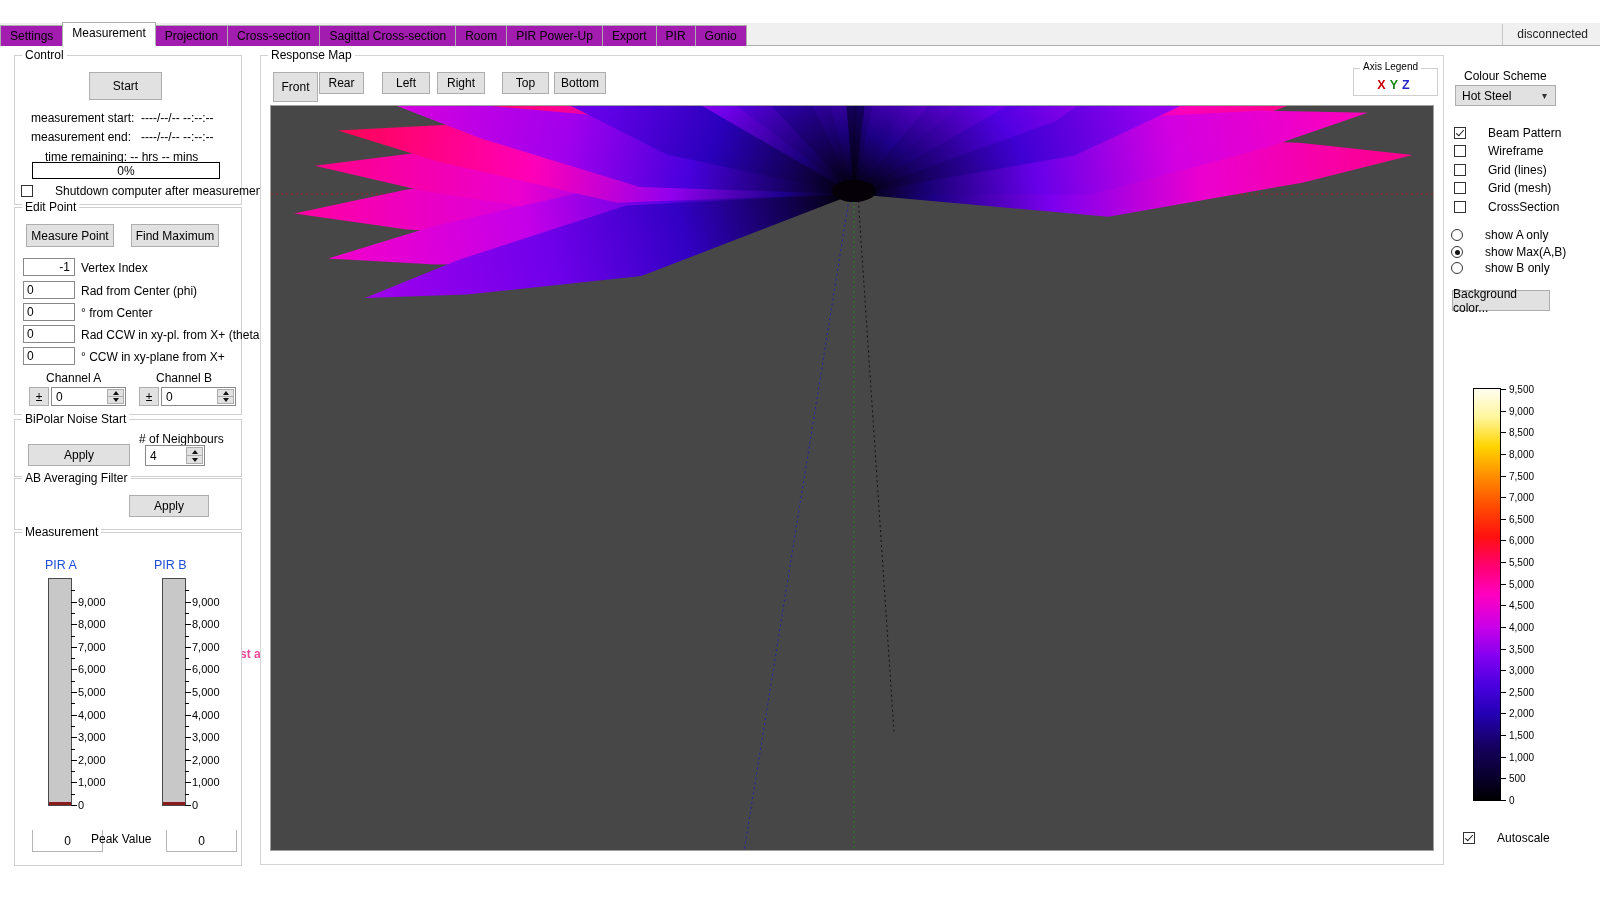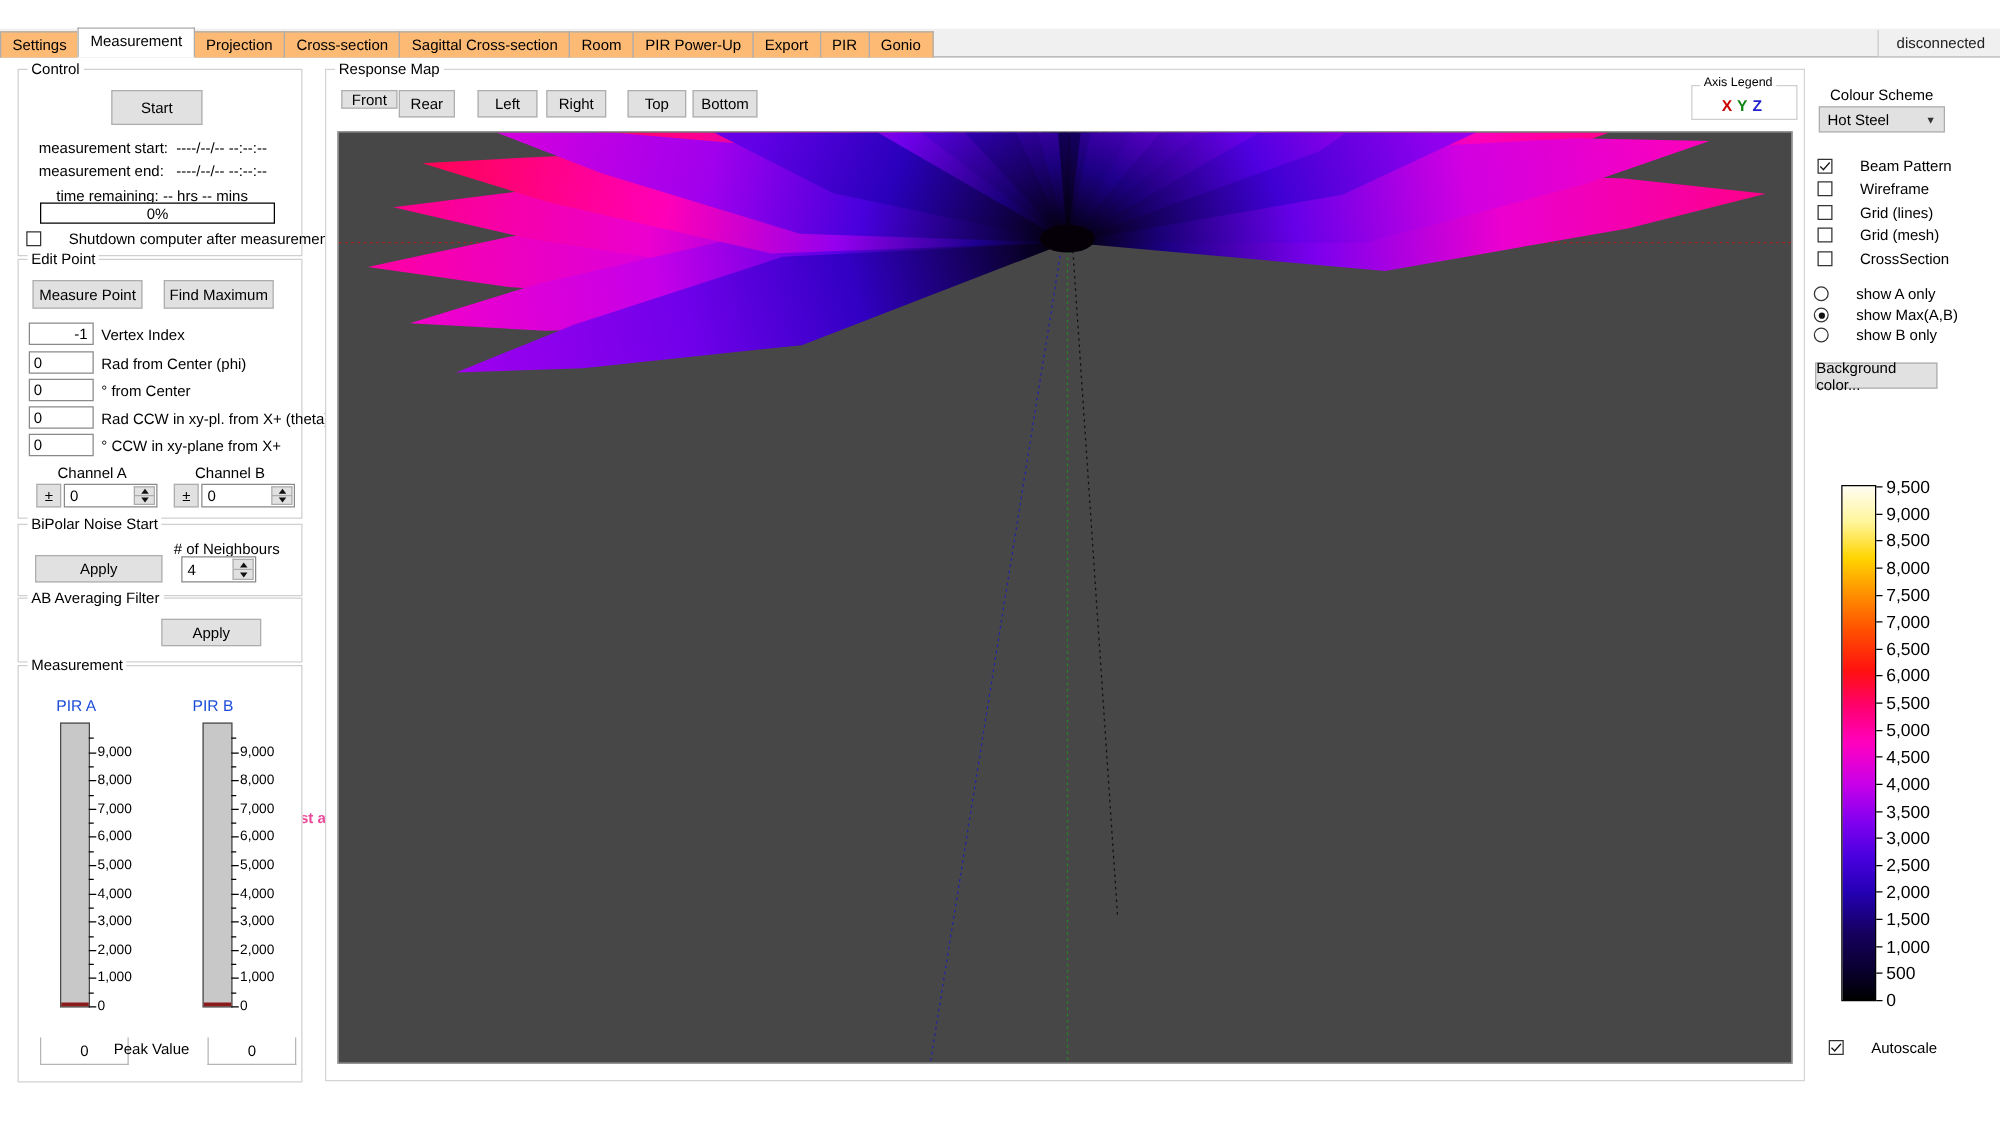--- a/index.html
+++ b/index.html
@@ -38,21 +38,21 @@
   .win-btn svg { display: block; }
 
   
   .tabstrip {
     position: absolute; left: 0; top: 23px; width: 1600px; height: 22px;
     background: #f0f0f0; border-bottom: 1px solid #acacac;
     display: flex; align-items: flex-end;
   }
   .tab {
     height: 20px; line-height: 20px; padding: 0 9px;
-    background: #fdba74; border: 1px solid #acacac; border-bottom: none;
+    background: #a21caf; border: 1px solid #acacac; border-bottom: none;
     margin-right: -1px; font-size: 12px; color: #000; white-space: nowrap;
     position: relative; top: 1px;
   }
   .tab.active {
     background: #ffffff; height: 22px; line-height: 21px; top: 1px; z-index: 3;
     border-bottom: 1px solid #fff;
   }
   .status-right {
     margin-left: auto; height: 21px; line-height: 21px;
     padding: 0 12px 0 14px; font-size: 12px; color: #222;
@@ -143,21 +143,21 @@
   .view3d {
     position: absolute; background: #474747; overflow: hidden;
     border: 1px solid #a0a0a0; box-sizing: border-box;
   }
   .view3d svg { display: block; position: absolute; left: 0; top: 0; }
 
   
   .scalebar { position: absolute; border: 1px solid #000; box-sizing: border-box; }
   .scale-axis { position: absolute; }
   .s-tick { position: absolute; left: 0; width: 5px; height: 1px; background: #000; }
-  .s-label { position: absolute; left: 8px; font-size: 14px; transform: translateY(-50%); white-space: nowrap; }
+  .s-label { position: absolute; left: 8px; font-size: 10px; transform: translateY(-50%); white-space: nowrap; }
 
   
   .select {
     position: absolute; background: #e1e1e1; border: 1px solid #adadad;
     box-sizing: border-box; display: flex; align-items: center;
     padding-left: 6px; font-size: 12px;
   }
   .select .chev { margin-left: auto; margin-right: 8px; color: #333; font-size: 10px; }
 
   .axleg { position: absolute; border: 1px solid #cfcfcf; box-sizing: border-box; background:#fff; }
@@ -362,21 +362,21 @@
       </div>
 
     <div style="position:absolute; left:17px; top:297px; width:69px; height:21px; border:1px solid #b5b5b5; border-top:none; background:#fff; display:flex; align-items:center; justify-content:center; font-size:12px;">0</div>
     <div class="lbl" style="left:76px; top:299px;">Peak Value</div>
     <div style="position:absolute; left:151px; top:297px; width:69px; height:21px; border:1px solid #b5b5b5; border-top:none; background:#fff; display:flex; align-items:center; justify-content:center; font-size:12px;">0</div>
   </div>
 
   <div class="group" style="left:260px; top:55px; width:1182px; height:808px; border-color:#d4d4d4;">
     <div class="legend">Response Map</div>
 
-    <div class="btn" style="position:absolute; left:12px; top:16px; width:45px; height:15px;">Front</div>
+    <div class="btn" style="position:absolute; left:12px; top:16px; width:45px; height:30px;">Front</div>
     <div class="btn" style="position:absolute; left:58px; top:16px; width:45px; height:22px;">Rear</div>
     <div class="btn" style="position:absolute; left:121px; top:16px; width:48px; height:22px;">Left</div>
     <div class="btn" style="position:absolute; left:176px; top:16px; width:48px; height:22px;">Right</div>
     <div class="btn" style="position:absolute; left:241px; top:16px; width:47px; height:22px;">Top</div>
     <div class="btn" style="position:absolute; left:293px; top:16px; width:52px; height:22px;">Bottom</div>
 
     <div class="axleg" style="left:1092px; top:12px; width:85px; height:28px;">
       <div class="legend">Axis Legend</div>
       <div class="letters">
         <span style="color:#cc0000">X</span><span style="color:#118811">Y</span><span style="color:#2222cc">Z</span>

